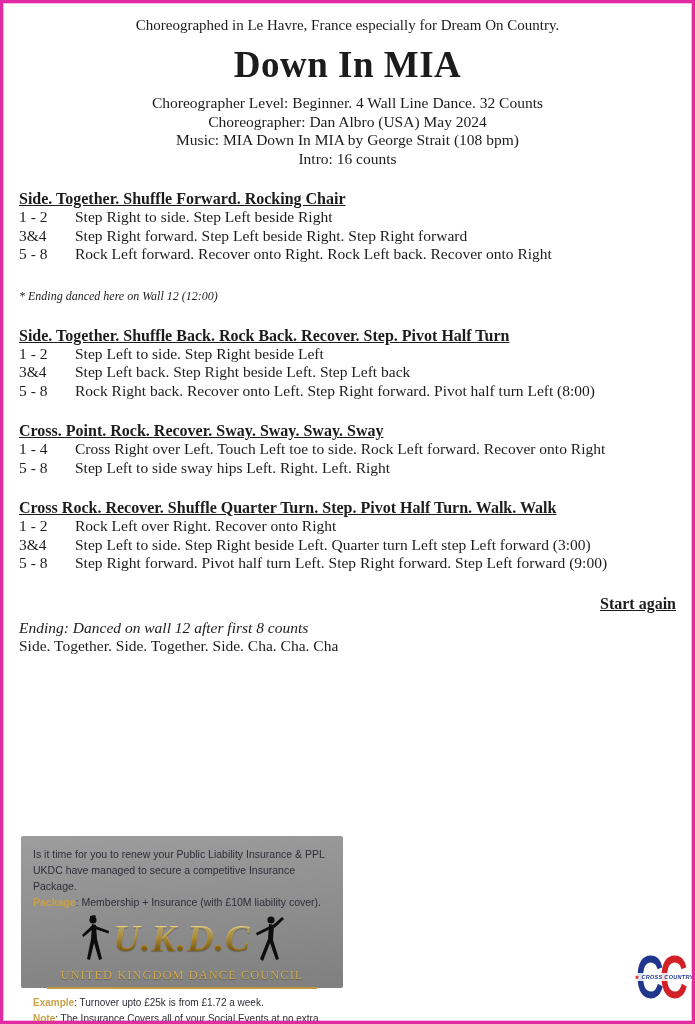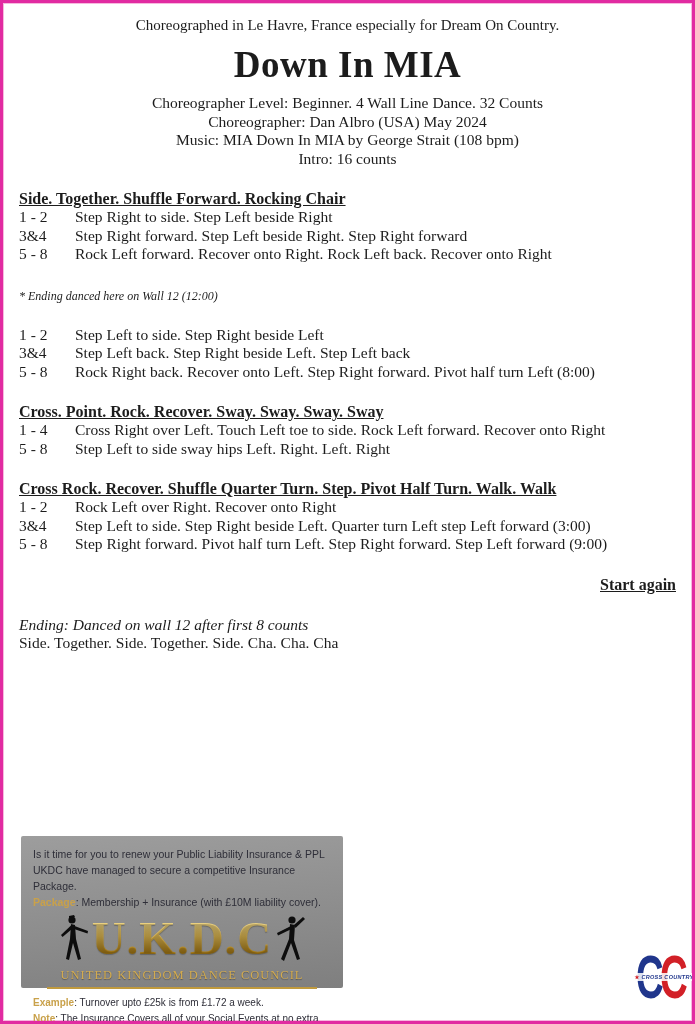--- a/index.html
+++ b/index.html
@@ -29,21 +29,21 @@
   }
   .step-row { display: flex; font-size: 15.5px; line-height: 18.5px; }
   .step-count { width: 56px; flex: 0 0 56px; }
   .step-text { flex: 1; }
   .section-note { font-style: italic; font-size: 12px; margin-top: 23px; line-height: 18px; }
 
   .start-again {
     font-weight: bold; font-size: 16px; text-decoration: underline;
     margin-top: 21px; line-height: 19px; text-align: right;
   }
-  .ending-block { margin-top: 22px; font-size: 15.5px; line-height: 18.5px; }
+  .ending-block { margin-top: 6px; font-size: 15.5px; line-height: 18.5px; }
   .ending-italic { font-style: italic; }
 
   
   .ukdc-ad {
     position: absolute;
     left: 18px; top: 833px;
     width: 322px; height: 152px;
     background: linear-gradient(175deg, #9d9d9d 0%, #8d8d8d 55%, #7f7f7f 100%);
     border-radius: 2px;
     font-family: "Liberation Sans", sans-serif;
@@ -53,28 +53,29 @@
     line-height: 1.52;
   }
   .ad-label { color: #c9a14a; font-weight: bold; }
   .ukdc-logo-row {
     display: flex; align-items: center; justify-content: center;
     margin-top: 2px; height: 52px;
   }
   .ukdc-big {
     font-family: "Liberation Serif", serif;
     font-weight: bold;
-    font-size: 47px;
+    font-size: 37px;
     line-height: 1;
     background: linear-gradient(#f8e7a5 0%, #e3bc54 45%, #a87b16 80%, #d9b34a 100%);
     -webkit-background-clip: text;
     background-clip: text;
     color: transparent;
     letter-spacing: 1px;
     text-shadow: 0 1px 1px rgba(0,0,0,0.25);
+    font-style: italic;
   }
   .dancer { width: 34px; height: 48px; flex: 0 0 auto; }
   .ukdc-council {
     text-align: center;
     color: #d3ab4f;
     font-weight: normal;
     font-size: 12.5px;
     letter-spacing: 1px;
     border-bottom: 2px solid #c09a3e;
     padding-bottom: 2px;
@@ -142,20 +143,21 @@
           <div class="step-count">3&amp;4</div>
           <div class="step-text">Step Right forward. Step Left beside Right. Step Right forward</div>
         </div>
         <div class="step-row">
           <div class="step-count">5 - 8</div>
           <div class="step-text">Rock Left forward. Recover onto Right. Rock Left back. Recover onto Right</div>
         </div>
         <div class="section-note">* Ending danced here on Wall 12 (12:00)</div>
       </div>
       <div class="section">
+        <div class="section-heading">Side. Together. Shuffle Back. Rock Back. Recover. Step. Pivot Half Turn</div>
         <div class="step-row">
           <div class="step-count">1 - 2</div>
           <div class="step-text">Step Left to side. Step Right beside Left</div>
         </div>
         <div class="step-row">
           <div class="step-count">3&amp;4</div>
           <div class="step-text">Step Left back. Step Right beside Left. Step Left back</div>
         </div>
         <div class="step-row">
           <div class="step-count">5 - 8</div>

